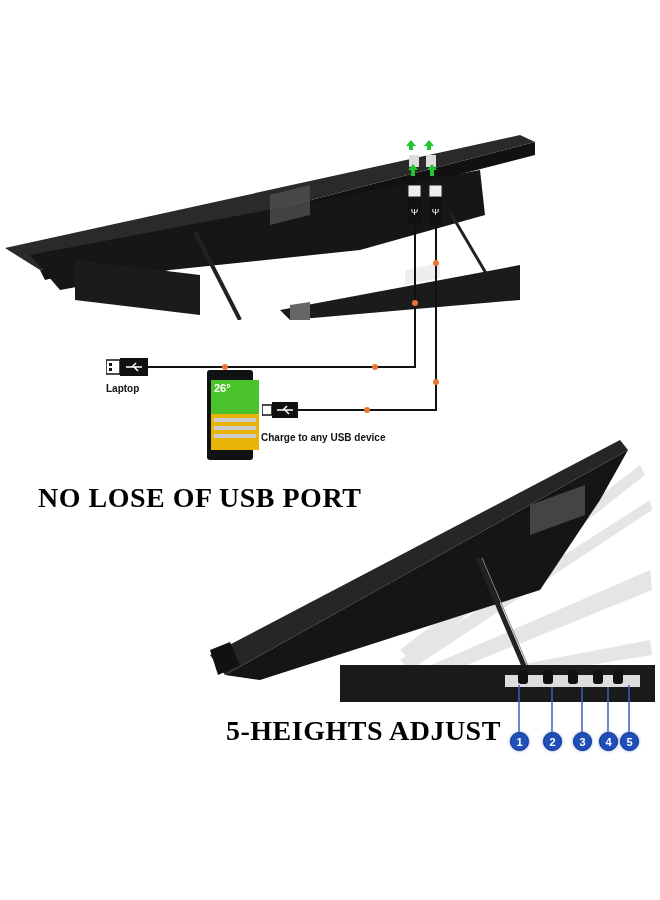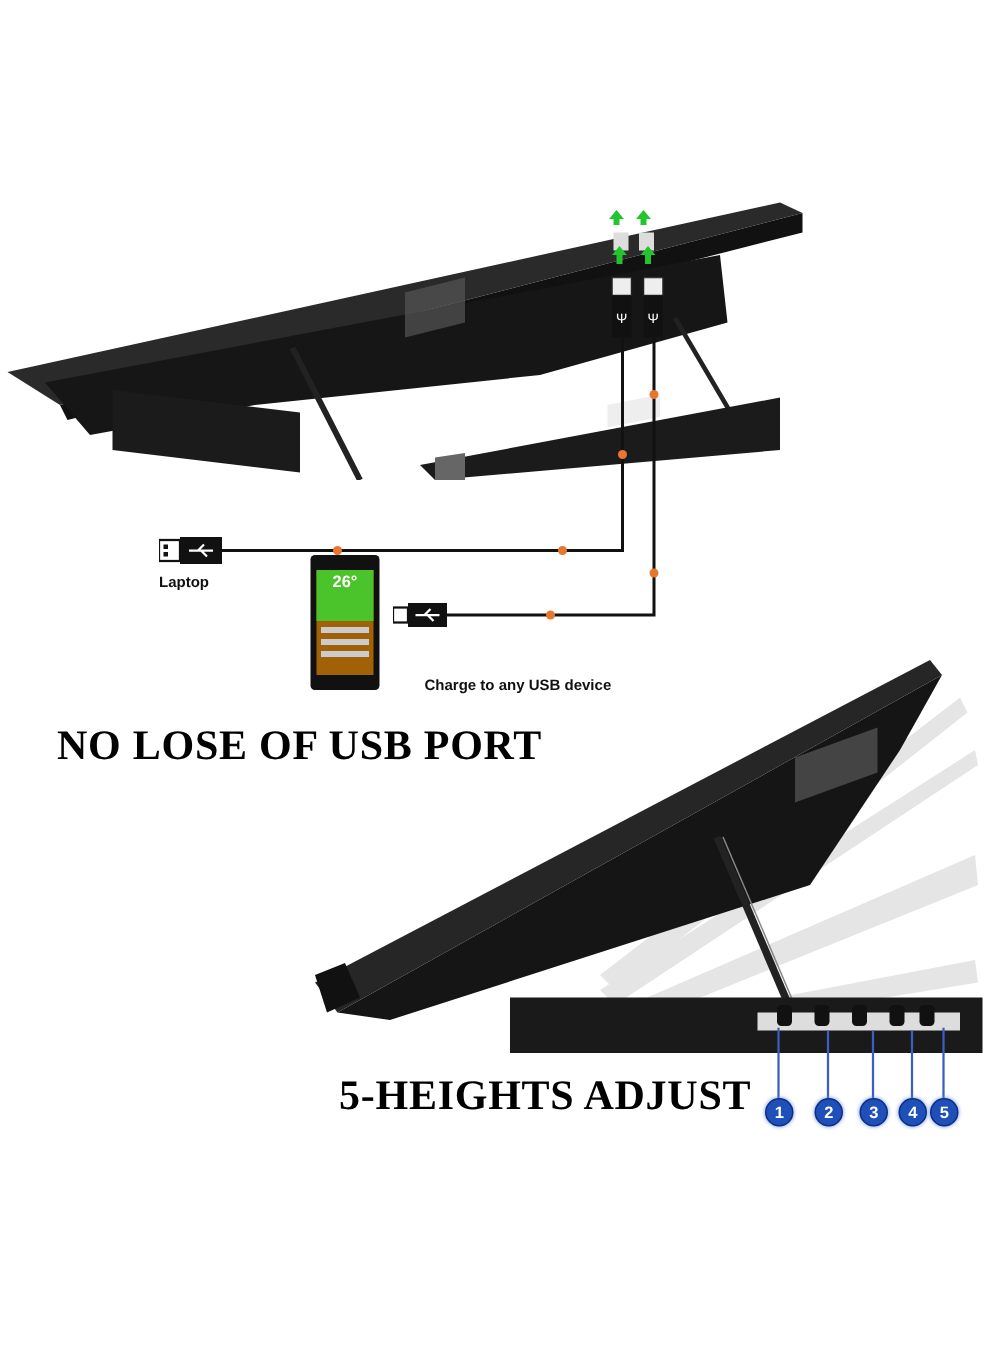--- a/index.html
+++ b/index.html
@@ -73,38 +73,38 @@
     <rect x="0" y="2" width="14" height="14" fill="#fff" stroke="#111" stroke-width="1.5"></rect>
     <rect x="3" y="5" width="3" height="3" fill="#111"></rect>
       <rect x="3" y="10" width="3" height="3" fill="#111"></rect>
     <rect x="14" y="0" width="28" height="18" fill="#111"></rect>
     <path d="M20 9 H36 M26 9 L30 5 M28 9 L32 13" stroke="#fff" stroke-width="1.5" fill="none"></path>
   </svg>
 </div>
 <div class="abs lbl-small" style="left:106px;top:383px;">Laptop</div>
 
 <div class="abs" style="left:207px;top:370px;width:46px;height:90px;background:#111;border-radius:3px;">
-  <div style="position:absolute;left:4px;top:10px;width:38px;height:70px;background:#a16207;text-align:center;">
+  <div style="position:absolute;left:4px;top:10px;width:48px;height:70px;background:#eab308;">
     <div style="height:34px;background:#4ac42a;color:#fff;font-weight:bold;font-size:11px;padding:2px 3px;box-sizing:border-box;">
       <span>26°</span>
     </div>
     <div style="height:4px;margin:4px 3px;background:#ccc"></div>
     <div style="height:4px;margin:4px 3px;background:#ccc"></div>
     <div style="height:4px;margin:4px 3px;background:#ccc"></div>
   </div>
 </div>
 
 <div class="abs" style="left:262px;top:402px;width:36px;height:16px;">
   <svg width="36" height="16" viewBox="0 0 36 16">
     <rect x="0" y="3" width="10" height="10" fill="#fff" stroke="#111" stroke-width="1.5"></rect>
     <rect x="10" y="0" width="26" height="16" fill="#111"></rect>
     <path d="M15 8 H31 M21 8 L25 4 M23 8 L27 12" stroke="#fff" stroke-width="1.5" fill="none"></path>
   </svg>
 </div>
-<div class="abs lbl-small" style="left:261px;top:452px;margin-left:22px;">Charge to any USB device</div>
+<div class="abs lbl-small" style="left:261px;top:432px;">Charge to any USB device</div>
 
 <div class="abs headline h1">NO LOSE OF USB PORT</div>
 
 <svg class="abs" style="left:200px;top:430px" width="460" height="280" viewBox="0 0 460 280">
 
   <g opacity="0.25" fill="#999">
     <polygon points="200,220 440,35 445,45 210,230"></polygon>
     <polygon points="200,230 450,70 452,80 210,240"></polygon>
     <polygon points="220,240 450,140 452,160 230,250"></polygon>
     <polygon points="240,250 450,210 452,225 250,258"></polygon>

